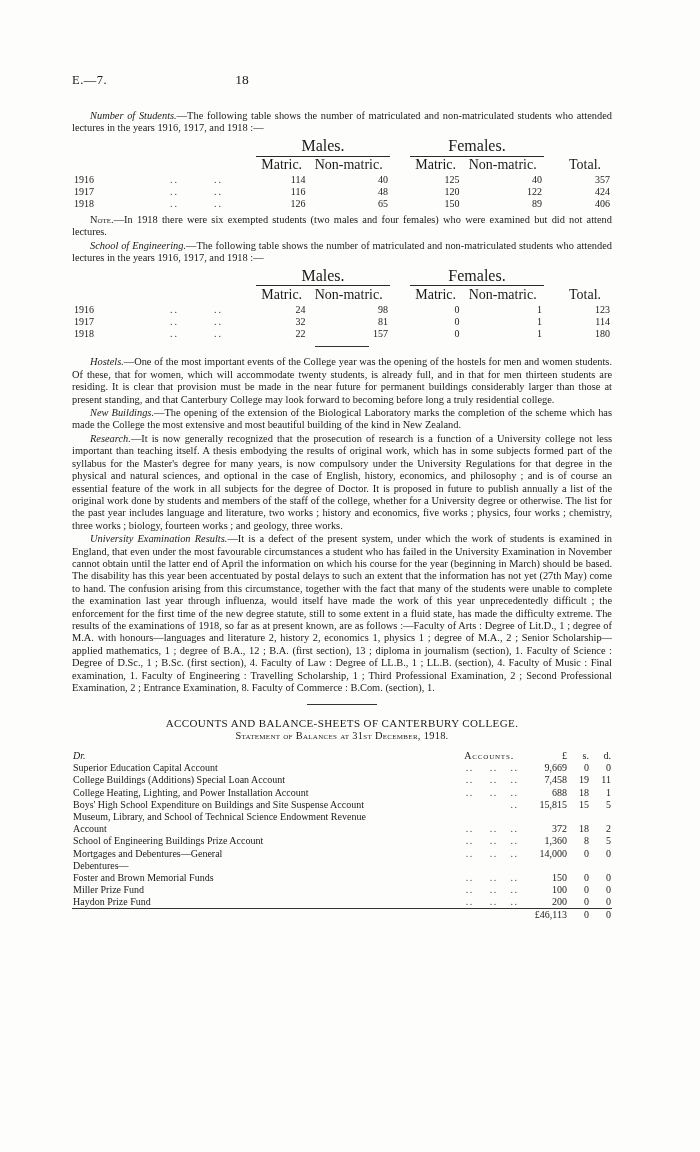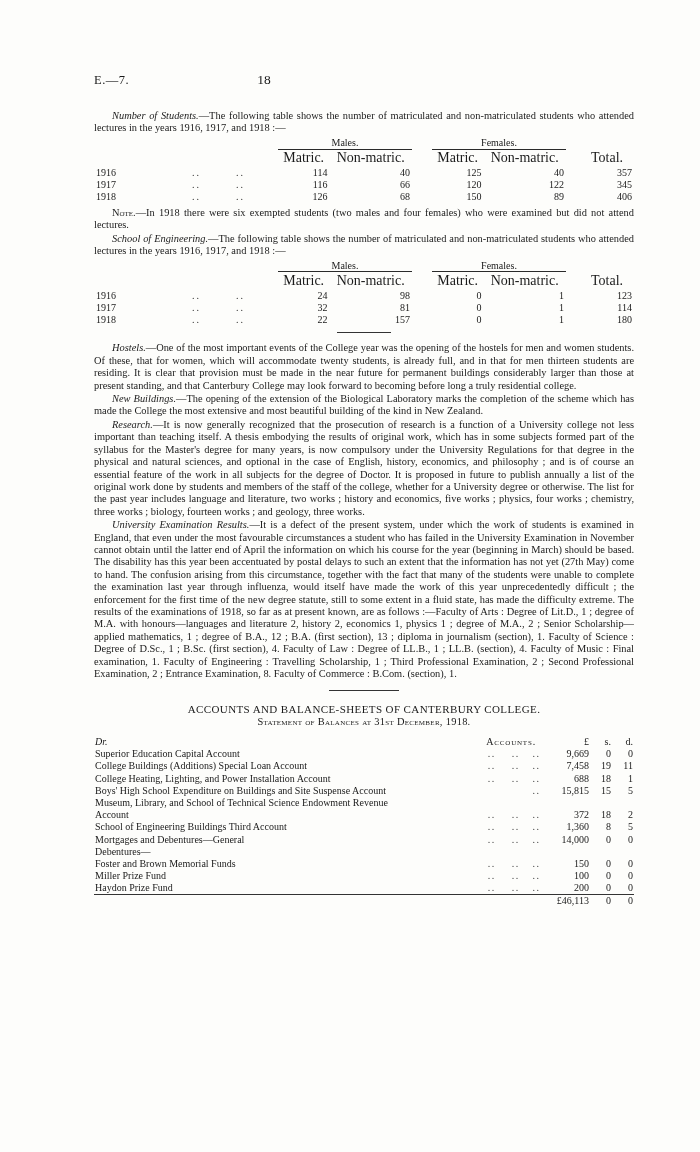--- a/index.html
+++ b/index.html
@@ -16,21 +16,21 @@
     overflow: hidden;
   }
   .page {
     position: absolute;
     left: 0; top: 0;
     width: 700px; height: 1152px;
     background: #fdfdfb;
   }
   .content {
     position: absolute;
-    left: 94px;
+    left: 72px;
     top: 72px;
     width: 540px;
   }
   .header-row {
     display: flex;
     align-items: baseline;
     margin-bottom: 22px;
   }
   .running-head {
     font-size: 12.5px;
@@ -58,21 +58,21 @@
     margin: 2px 0 2px 0;
     width: 100%;
   }
   table.tbl td, table.tbl th {
     padding: 0.5px 2px;
     font-weight: normal;
     white-space: nowrap;
   }
   .grp-head {
     text-align: center;
-    font-size: 10px;
+    font-size: 16px;
     position: relative;
   }
   .rule-under {
     border-bottom: 1px solid #2a2a2a;
   }
   .colhead {
     text-align: center;
     font-size: 14px;
   }
   .num { text-align: right; padding-right: 10px; }
@@ -180,33 +180,33 @@
           <td class="num">125</td>
           <td class="num">40</td>
           <td></td>
           <td class="num">357</td>
         </tr>
         <tr>
           <td class="yr">1917</td>
           <td class="dots">..</td>
           <td class="dots">..</td>
           <td class="num">116</td>
-          <td class="num">66</td>
+          <td class="num">48</td>
           <td></td>
           <td class="num">120</td>
           <td class="num">122</td>
           <td></td>
-          <td class="num">345</td>
+          <td class="num">424</td>
         </tr>
         <tr>
           <td class="yr">1918</td>
           <td class="dots">..</td>
           <td class="dots">..</td>
           <td class="num">126</td>
-          <td class="num">68</td>
+          <td class="num">65</td>
           <td></td>
           <td class="num">150</td>
           <td class="num">89</td>
           <td></td>
           <td class="num">406</td>
         </tr>
       </tbody>
         </table>
     </div>
 
@@ -341,21 +341,21 @@
       </tr>
       <tr>
         <td class="acc-name indent1" colspan="2">Account</td>
         <td class="lead">..&nbsp;&nbsp;&nbsp;&nbsp;..</td>
         <td class="lead">..</td>
         <td class="pnd">372</td>
         <td class="sh">18</td>
         <td class="dd">2</td>
       </tr>
       <tr>
-        <td class="acc-name" colspan="2">School of Engineering Buildings Third Account</td>
+        <td class="acc-name" colspan="2">School of Engineering Buildings Prize Account</td>
         <td class="lead">..&nbsp;&nbsp;&nbsp;&nbsp;..</td>
         <td class="lead">..</td>
         <td class="pnd">1,360</td>
         <td class="sh">8</td>
         <td class="dd">5</td>
       </tr>
       <tr>
         <td class="acc-name" colspan="2">Mortgages and Debentures—General</td>
         <td class="lead">..&nbsp;&nbsp;&nbsp;&nbsp;..</td>
         <td class="lead">..</td>

